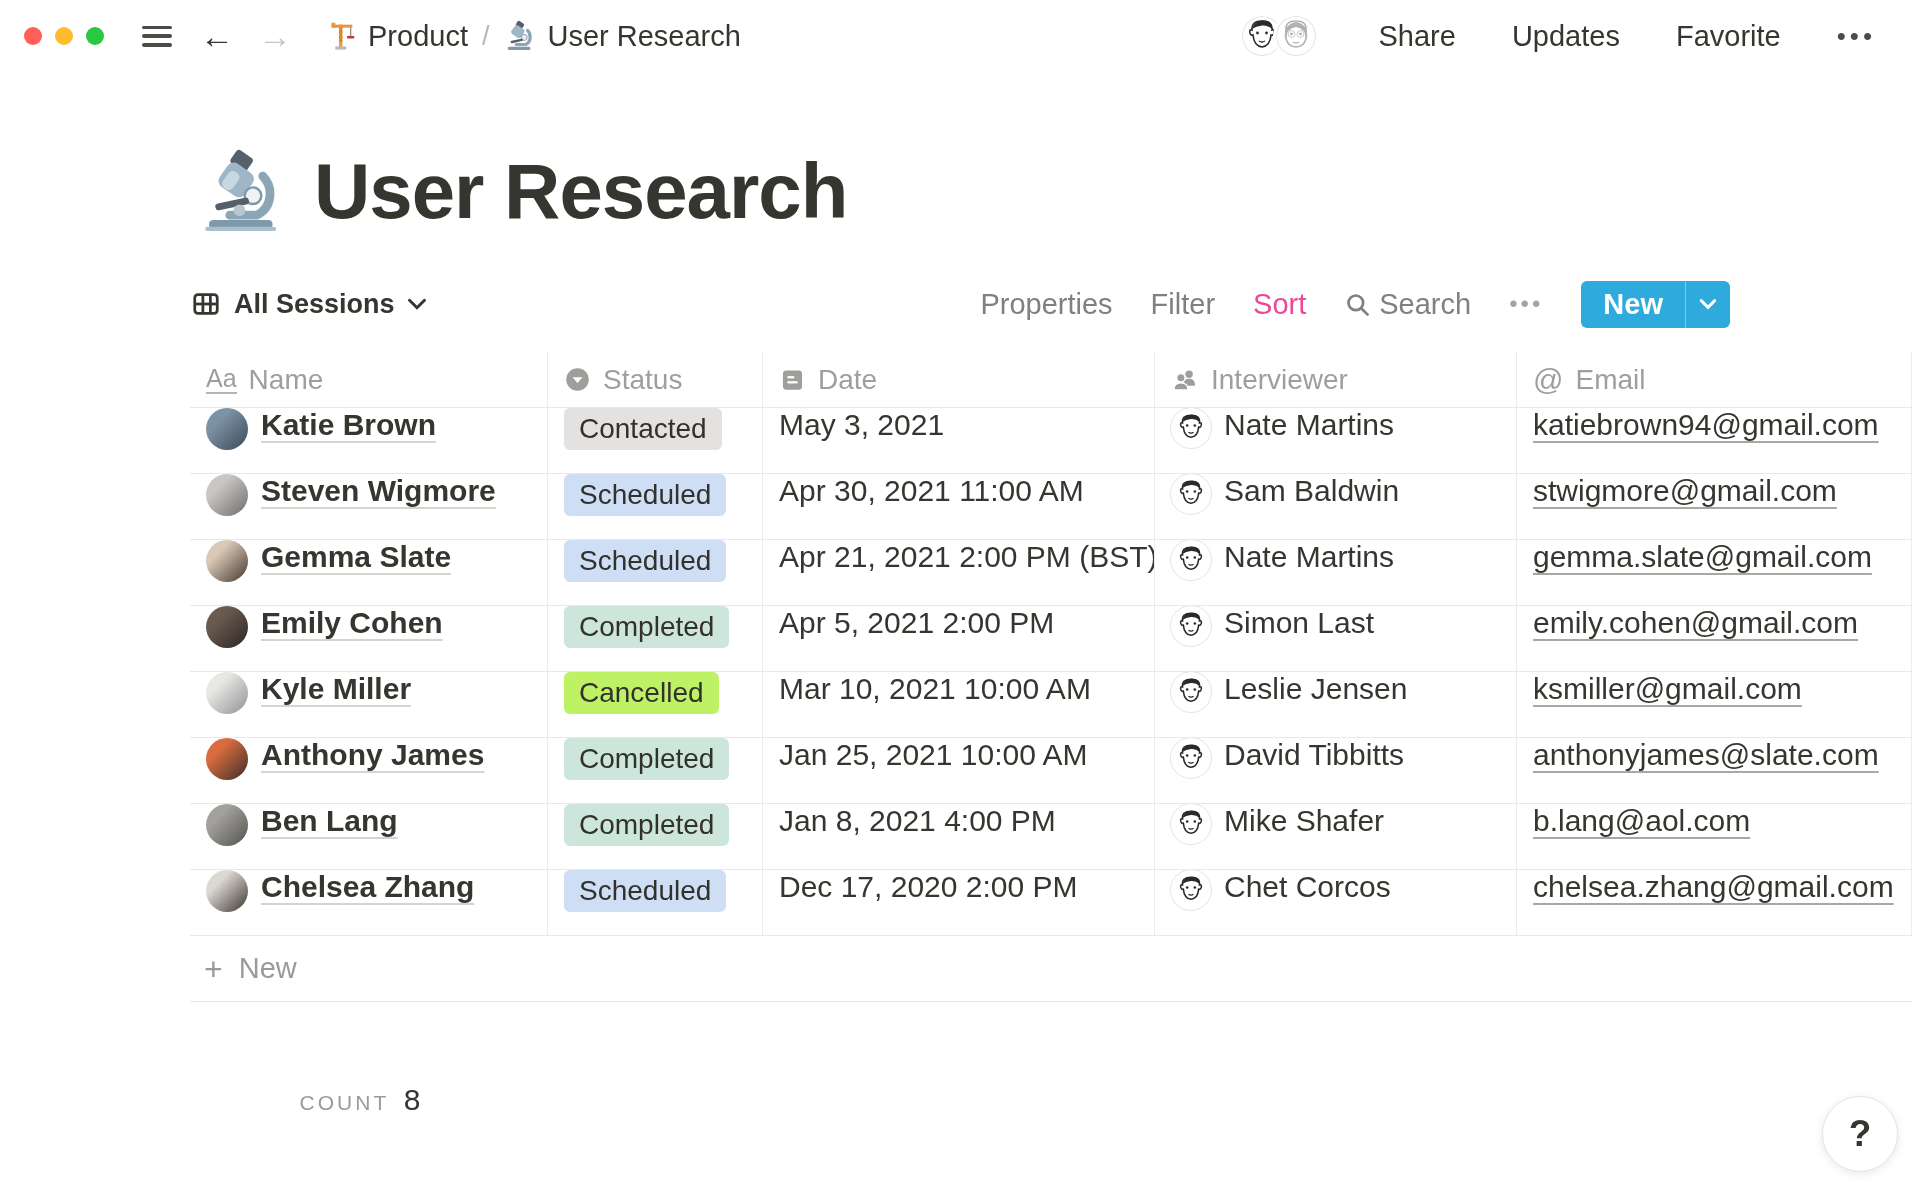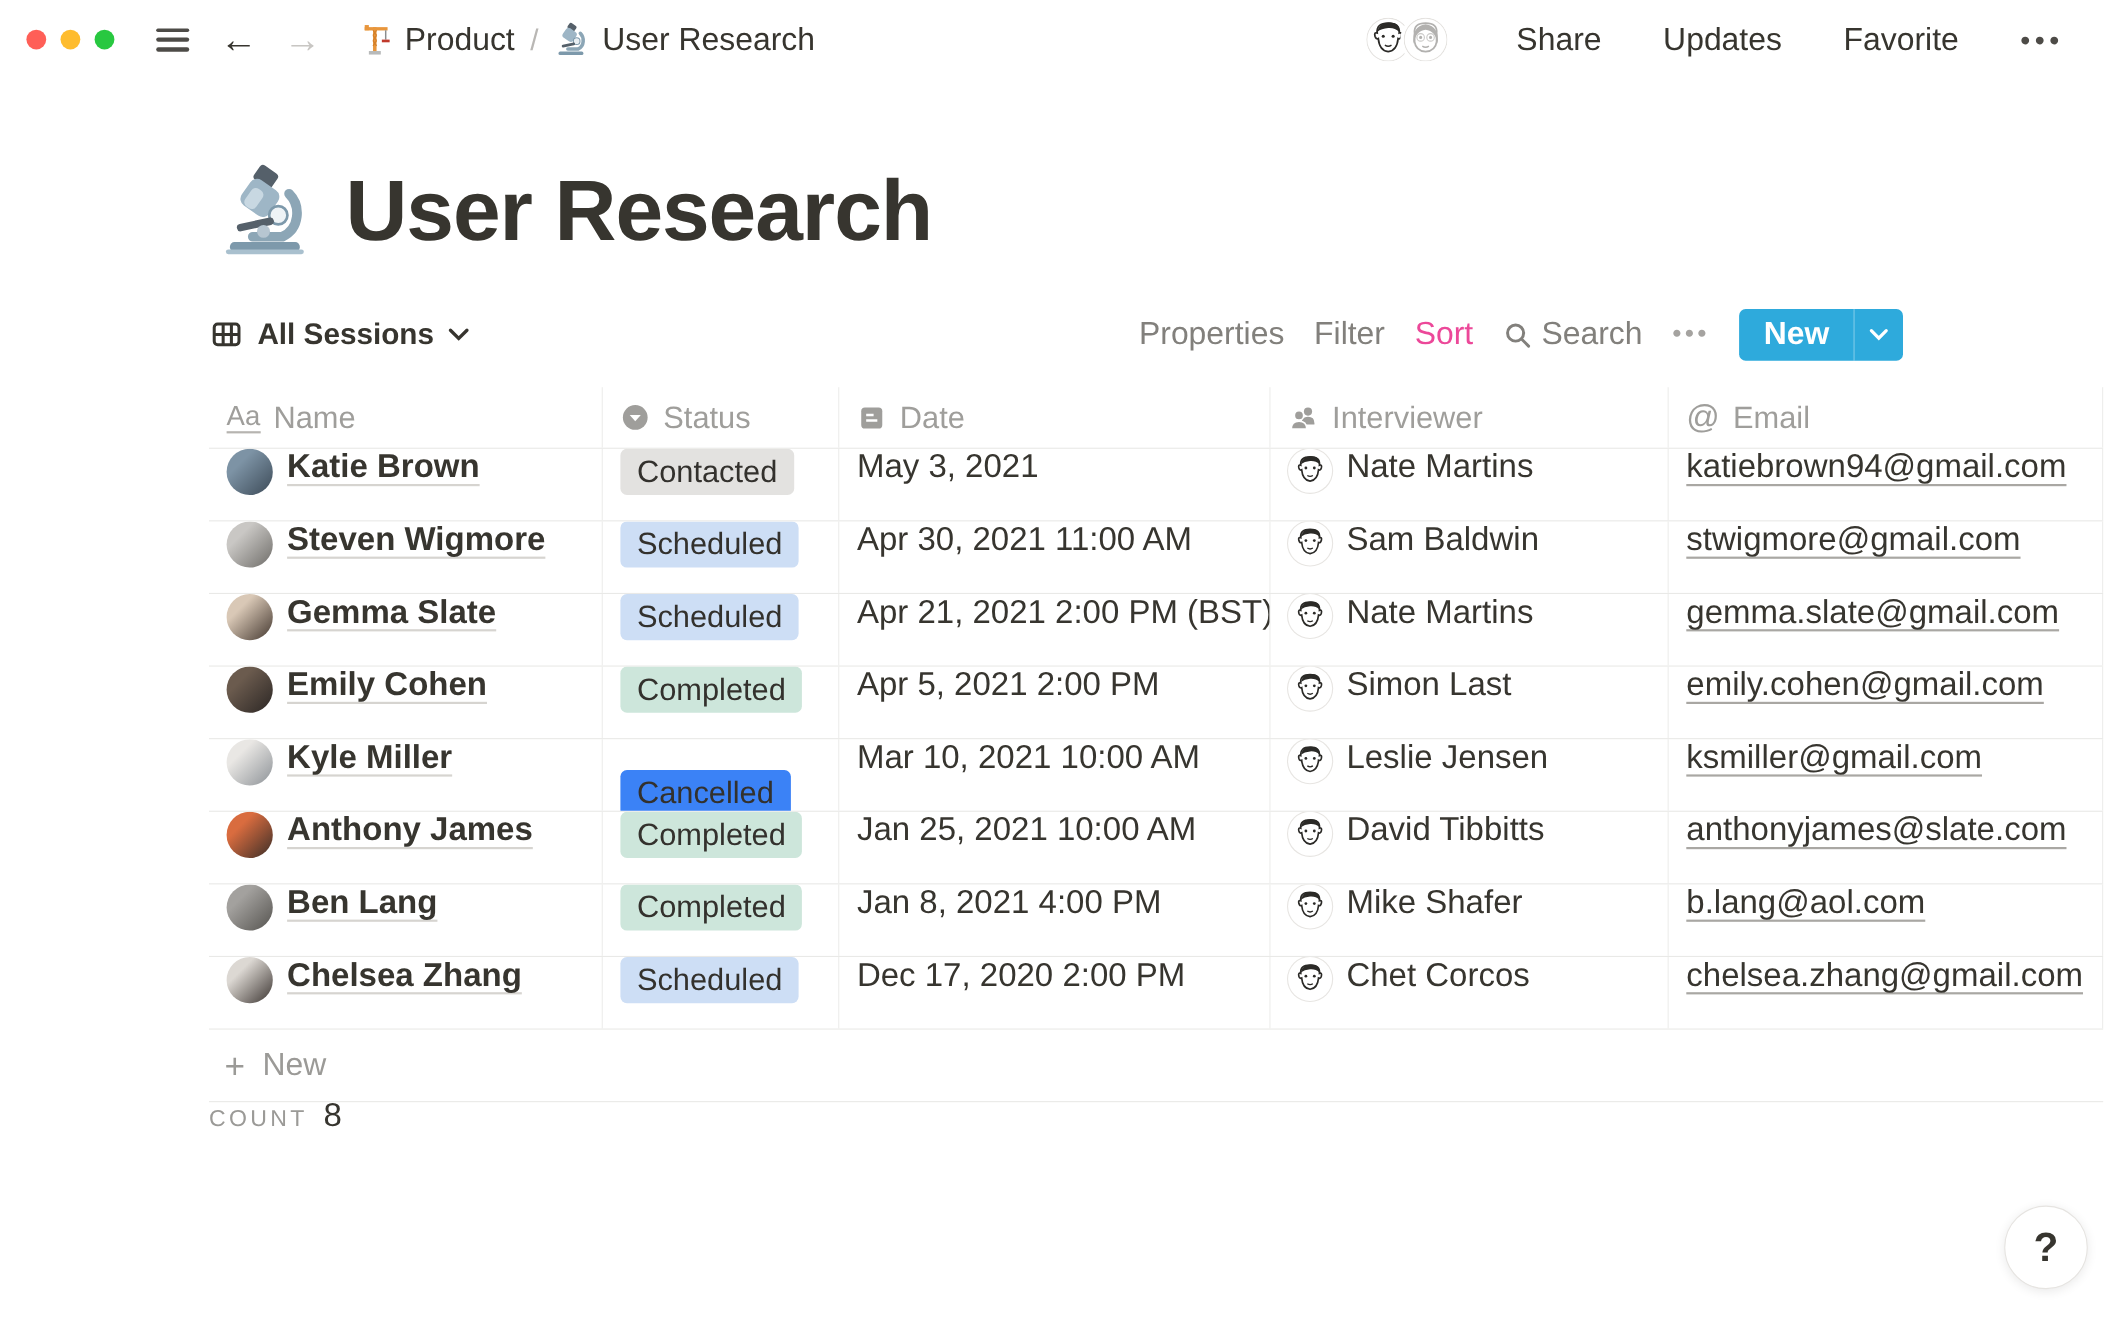--- a/index.html
+++ b/index.html
@@ -29,21 +29,21 @@
 
   
   .title-wrap { position:absolute; top:146px; left:198px; display:flex; align-items:center; gap:28px; }
   .title-icon { width:88px; height:88px; }
   .page-title { font-size:78px; font-weight:700; letter-spacing:-1px; color:#37352F; }
 
   
   .toolbar { position:absolute; top:280px; left:190px; width:1540px; height:48px; display:flex; align-items:center; }
   .view-switch { display:flex; align-items:center; gap:12px; cursor:pointer; }
   .view-label { font-size:27px; font-weight:700; }
-  .tb-right { margin-left:auto; display:flex; align-items:center; gap:27px; font-size:29px; color:#82807c; }
+  .tb-right { margin-left:auto; display:flex; align-items:center; gap:38px; font-size:29px; color:#82807c; }
   .tb-item { cursor:pointer; }
   .tb-sort { color:#ec4899; }
   .tb-search { display:flex; align-items:center; gap:8px; cursor:pointer; }
   .tb-dots { letter-spacing:3px; font-size:24px; color:#a5a3a0; cursor:pointer; }
   .new-btn { display:flex; align-items:stretch; height:47px; border-radius:6px; overflow:hidden; background:#2EAADC; cursor:pointer; }
   .new-btn .nb-main { display:flex; align-items:center; padding:0 22px; color:#fff; font-size:29px; font-weight:700; }
   .new-btn .nb-split { width:1px; background:rgba(255,255,255,0.38); }
   .new-btn .nb-caret { display:flex; align-items:center; padding:0 13px; }
 
   
@@ -60,21 +60,21 @@
   .avatar { width:42px; height:42px; border-radius:50%; flex:0 0 auto; }
   .nm { font-weight:700; font-size:30px; text-decoration:underline; text-decoration-color:#d6d4d0; text-decoration-thickness:2px; text-underline-offset:6px; cursor:pointer; }
   .pill { display:inline-block; padding:5px 15px; border-radius:6px; font-size:28px; color:#33312d; }
   .int-cell { gap:13px; }
   .sketch { width:40px; height:40px; border-radius:50%; background:#fff; box-shadow:0 0 0 1px #e7e5e2; flex:0 0 auto; display:flex; align-items:center; justify-content:center; overflow:hidden; }
   .email { text-decoration:underline; text-decoration-color:#a9a7a3; text-decoration-thickness:1.5px; text-underline-offset:6px; cursor:pointer; }
 
   .newrow { display:flex; align-items:center; gap:16px; height:66px; border-bottom:1px solid #e9e9e7; color:#9b9a97; font-size:29px; padding-left:14px; cursor:pointer; }
   .plus { font-size:32px; color:#9b9a97; line-height:1; }
 
-  .countrow { position:absolute; top:998px; left:190px; width:340px; text-align:left; cursor:pointer; }
+  .countrow { position:absolute; top:1083px; left:190px; width:340px; text-align:center; cursor:pointer; }
   .count-label { font-size:21px; letter-spacing:3px; color:#9b9a97; }
   .count-value { font-size:30px; color:#37352F; margin-left:10px; }
 
   
   .help-btn { position:absolute; left:1822px; top:1096px; width:76px; height:76px; border-radius:50%; background:#fff; border:1px solid #e6e4e1; box-shadow:0 2px 10px rgba(15,15,15,0.09); display:flex; align-items:center; justify-content:center; font-size:37px; font-weight:700; color:#37352F; cursor:pointer; }
 </style>
 </head>
 <body>
 
 <div class="topbar">
@@ -354,21 +354,21 @@
       <span class="email">emily.cohen@gmail.com</span>
     </div>
   </div>
 
   <div class="trow">
     <div class="cell name-cell">
       <span class="avatar" style="background: linear-gradient(135deg, rgb(233, 231, 228) 30%, rgb(141, 146, 151) 100%);"></span>
       <span class="nm">Kyle Miller</span>
     </div>
     <div class="cell">
-      <span class="pill" style="background: #3b82f6; margin-top: 28px;">Cancelled</span>
+      <span class="pill" style="background: #bef264;">Cancelled</span>
     </div>
     <div class="cell">
       <span>Mar 10, 2021 10:00 AM</span>
     </div>
     <div class="cell int-cell">
       <span class="sketch">
         <svg width="34" height="34" viewBox="0 0 40 40">
           <path d="M10 14 Q9 5 20 5 Q31 5 30 14 Q33 13 32 17 Q31 20 29 19 Q28 30 20 31 Q12 30 11 19 Q9 20 8 17 Q7 13 10 14 Z" fill="#fff" stroke="#2b2a27" stroke-width="1.8"></path>
           <path d="M10 13 Q12 4 22 4.5 Q31 5 30 13 Q26 9 20 9.5 Q14 10 10 13 Z" fill="#2b2a27"></path>
           <circle cx="15.5" cy="17" r="1.5" fill="#2b2a27"></circle>

